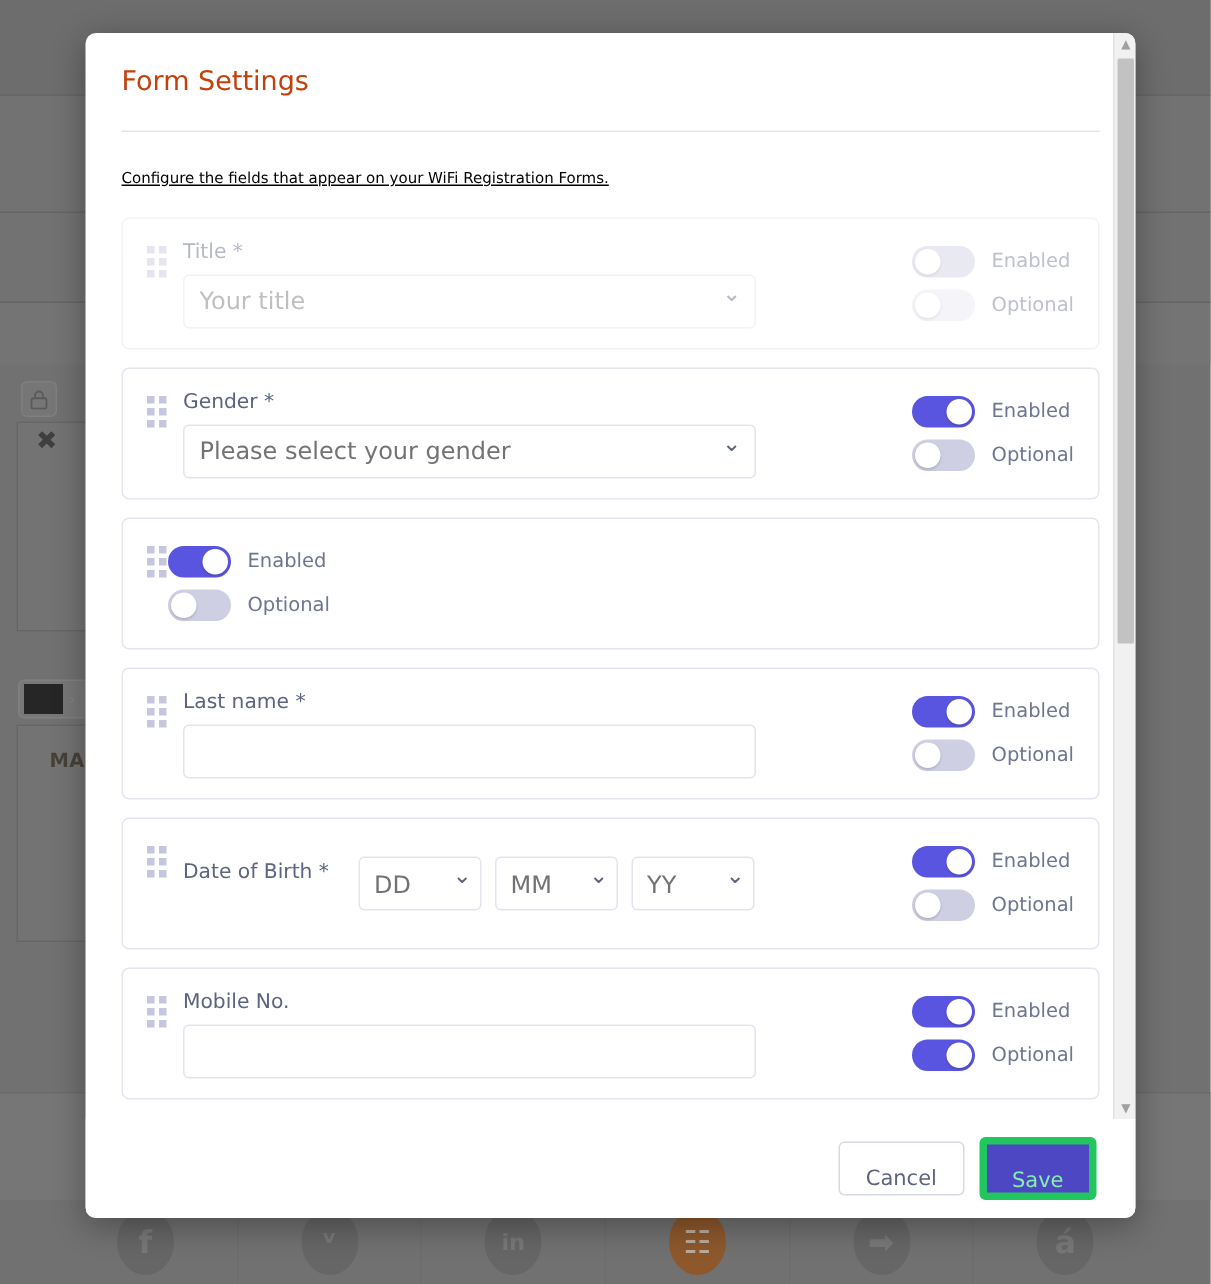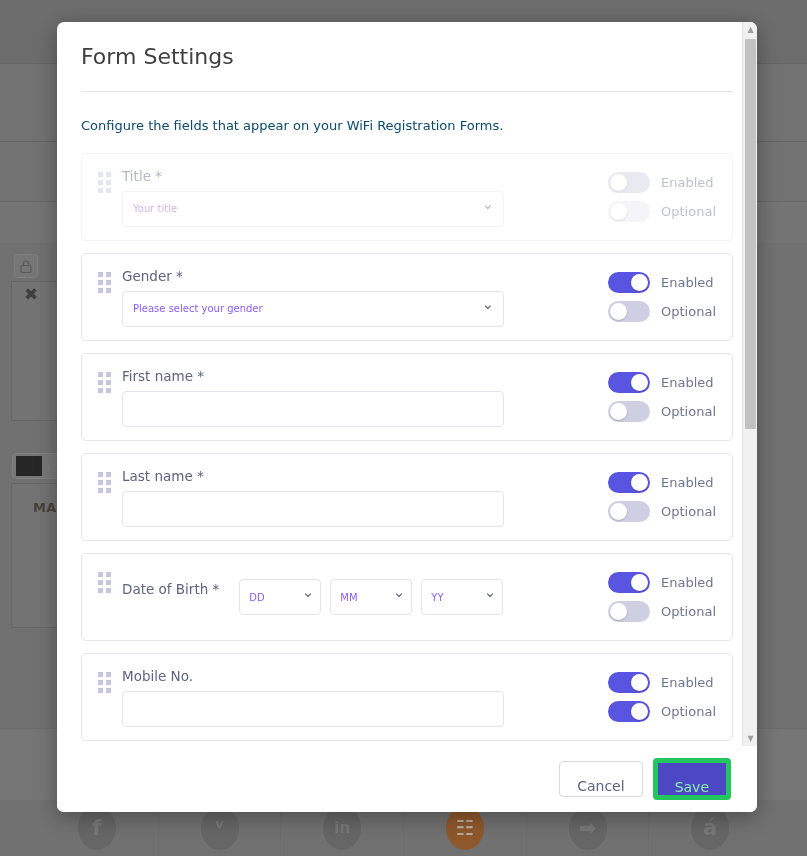--- a/index.html
+++ b/index.html
@@ -150,34 +150,35 @@
     padding: 0;
   }
   .modal-scroll {
     position: absolute;
     inset: 0;
     padding: 0 24px 0 24px;
     overflow: hidden;
   }
 
   .modal-title {
-    font-size: 22px;
-    color: #404040;
+    font-size: 18px;
+    color: #c2410c;
     margin: 22px 0 0 0;
     font-weight: normal;
   }
   .title-rule {
     border: none;
     border-top: 1px solid #e3e4ef;
     margin: 22px 0 0 0;
   }
   .modal-desc {
-    font-size: 13px;
-    color: #0c4a6e;
+    font-size: 10px;
+    color: #000000;
     margin: 26px 0 20px 0;
+    text-decoration: underline;
   }
 
   
   .field-card {
     position: relative;
     border: 1px solid #e4e5f0;
     border-radius: 5px;
     background: #fff;
     margin-bottom: 12px;
     min-height: 88px;
@@ -243,22 +244,22 @@
     display: inline-block;
   }
   .select-box select {
     -webkit-appearance: none;
     -moz-appearance: none;
     appearance: none;
     height: 36px;
     border: 1px solid #e3e4ef;
     border-radius: 4px;
     background: #fff;
-    font-size: 10px;
-    color: #8b5cf6;
+    font-size: 16px;
+    color: #737373;
     padding: 0 28px 0 10px;
     font-family: "DejaVu Sans", "Liberation Sans", sans-serif;
     outline: none;
   }
   .select-box.wide select { width: 382px; }
   .select-box.narrow select { width: 82px; padding: 0 22px 0 9px; }
   .select-box .chev {
     position: absolute;
     right: 10px; top: 50%;
     transform: translateY(-50%);
@@ -482,21 +483,20 @@
           </div>
           <div class="field-card">
             <div class="drag-handle">
               <i></i>
               <i></i>
               <i></i>
               <i></i>
               <i></i>
               <i></i>
             </div>
-            <div class="field-main stacked"><span class="field-label">First name *</span><input type="text" class="text-input" placeholder="" style=""></div>
             <div class="toggle-col">
               <div class="toggle-row">
                 <div class="switch on">
                   <div class="knob"></div>
                 </div>
                 <span class="toggle-label">Enabled</span>
               </div>
               <div class="toggle-row">
                 <div class="switch">
                   <div class="knob"></div>

